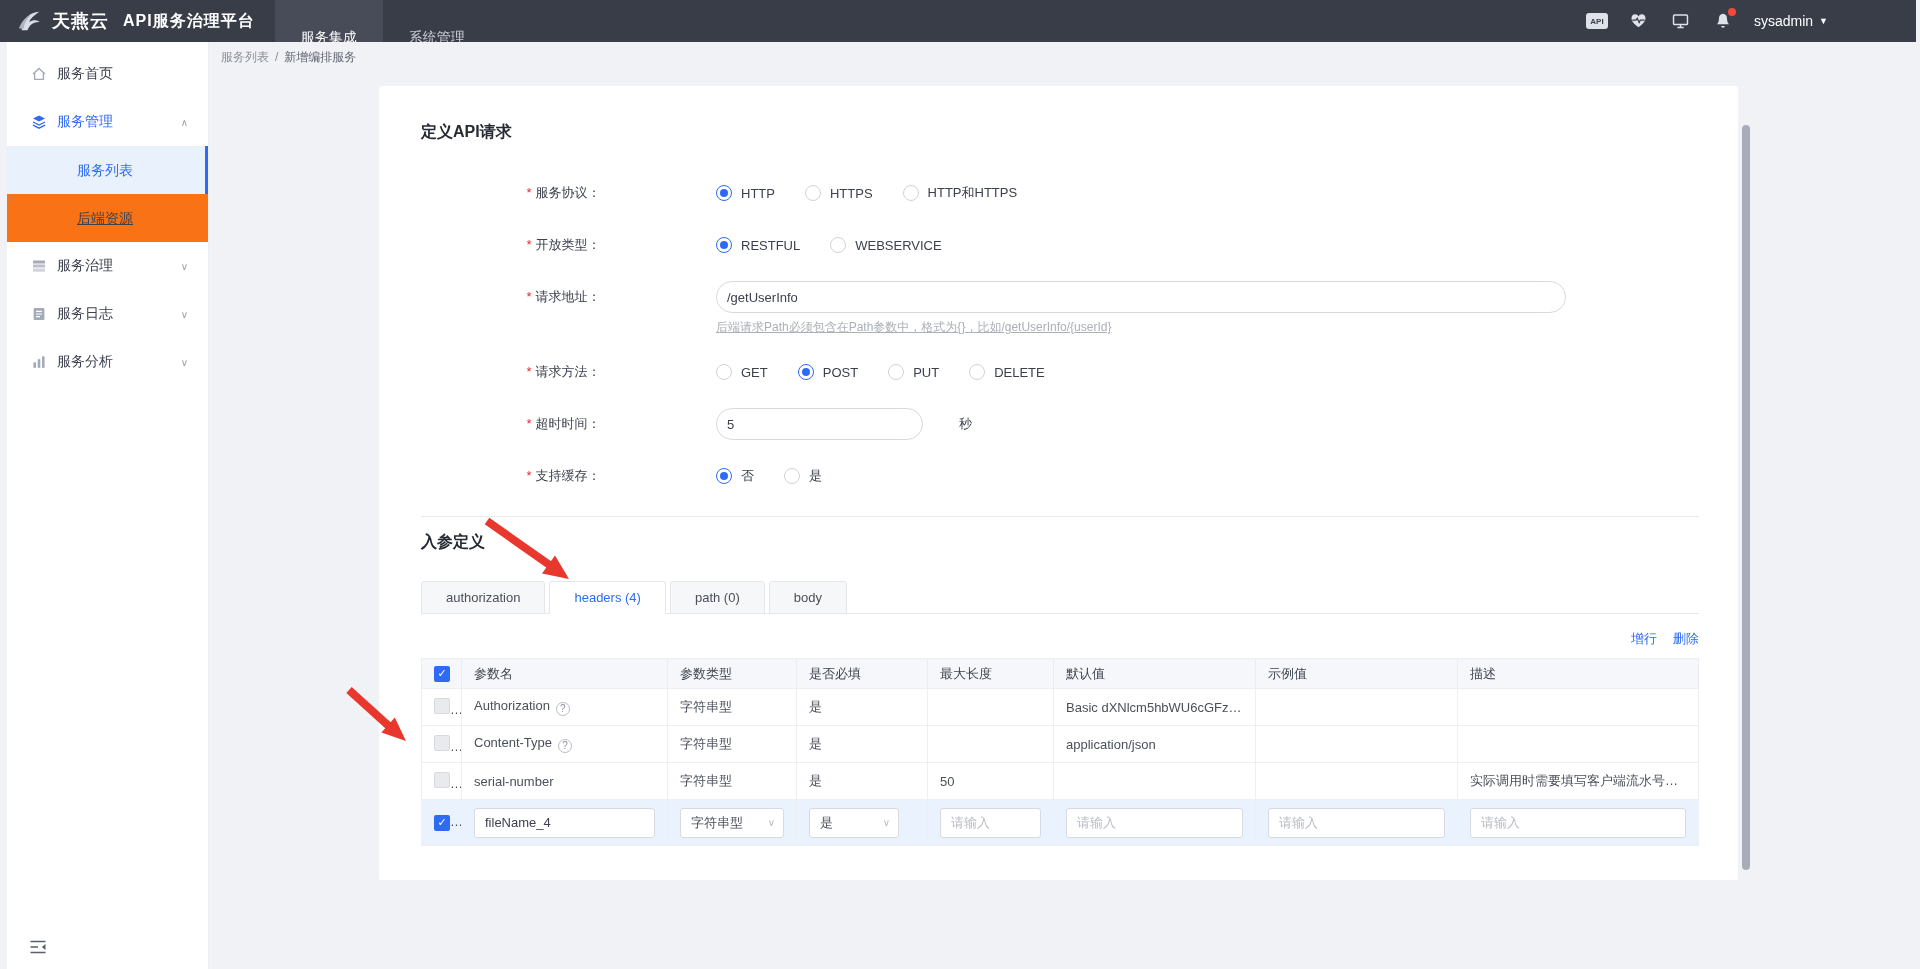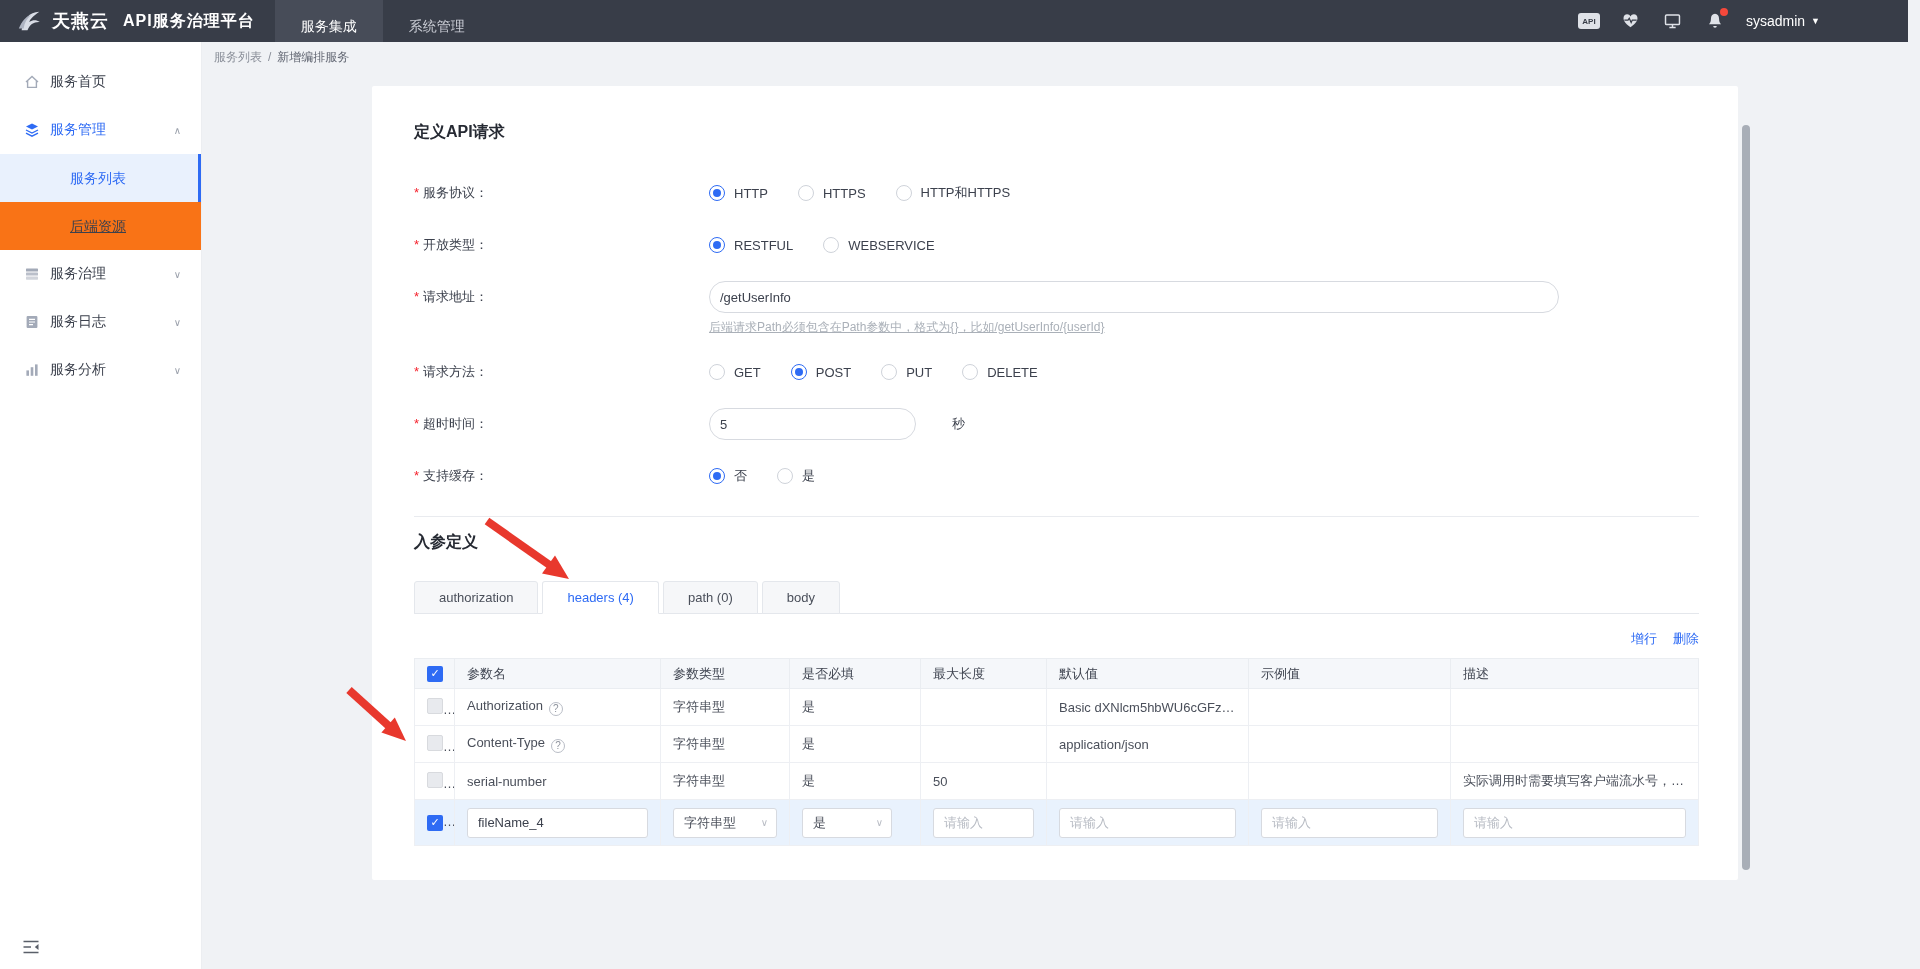--- a/index.html
+++ b/index.html
@@ -1,39 +1,39 @@
 <!DOCTYPE html>
 <html><head>
 <meta charset="utf-8">
 <style>
   * { margin:0; padding:0; box-sizing:border-box; }
   html,body { width:1920px; height:969px; }
   body { font-family:"Liberation Sans","DejaVu Sans",sans-serif; background:#f0f2f5; color:#3c414d; }
   .page { position:relative; width:1920px; height:969px; overflow:hidden; background:#f0f2f5; }
 
   
-  .navbar { position:absolute; top:0; left:0; right:12px; height:42px; background:#383d48; display:flex; align-items:center; }
+  .navbar { position:absolute; top:0; left:0; right:4px; height:42px; background:#383d48; display:flex; align-items:center; }
   .brand { display:flex; align-items:center; padding:0 20px 0 16px; min-width:232px; }
   .logo-icon { display:inline-flex; margin-right:8px; }
   .brand-name { color:#fff; font-size:18px; font-weight:bold; letter-spacing:1px; }
   .product-name { color:#fff; font-size:16px; font-weight:bold; margin-left:14px; letter-spacing:1px; }
   .topmenu { display:flex; height:42px; }
-  .topmenu-item { height:42px; line-height:42px; padding:5px 26px; font-size:14px; color:#c9ccd4; cursor:pointer; }
+  .topmenu-item { height:42px; line-height:42px; padding:16px 26px; font-size:14px; color:#c9ccd4; cursor:pointer; }
   .topmenu-item.active { background:#474c58; color:#fff; }
   .nav-right { margin-left:auto; display:flex; align-items:center; gap:20px; padding-right:88px;justify-content:space-between; }
   .nav-ico { display:inline-flex; align-items:center; justify-content:center; width:22px; height:22px; cursor:pointer; }
   .api-badge { width:22px; height:16px; background:#dfe2e8; color:#383d48; font-size:8px; font-weight:bold; border-radius:3px; display:inline-flex; align-items:center; justify-content:center; }
   .bell-wrap { position:relative; }
   .bell-dot { position:absolute; top:-2px; right:-2px; width:8px; height:8px; background:#f5483b; border-radius:50%; }
   .user { display:flex; align-items:center; gap:6px; color:#fff; font-size:14px; cursor:pointer; }
   .user .caret { font-size:9px; color:#fff; }
 
   
   .layout { position:absolute; top:42px; left:0; right:0; bottom:0; display:flex; }
-  .sidebar { width:202px; background:#fff; border-right:1px solid #eceef1; position:relative; padding-top:16px; }
+  .sidebar { width:202px; background:#fff; border-right:1px solid #eceef1; position:relative; padding-top:8px;margin-left:7px; }
   .side-item { height:48px; display:flex; align-items:center; padding:0 20px 0 24px; font-size:14px; color:#3c414d; cursor:pointer; position:relative; }
   .side-item .s-ico { width:16px; height:16px; margin-right:10px; color:#a3aab8; display:inline-flex; }
   .side-item .chev { margin-left:auto; font-size:10px; color:#9aa0ab; }
   .side-item.parent-active { color:#2e6bf4; }
   .side-item.parent-active .s-ico { color:#2e6bf4; }
   .side-sub { height:48px; line-height:48px; padding-left:70px; font-size:14px; color:#3c414d; cursor:pointer; }
   .side-sub.active { background:#e9f1fd; color:#2e6bf4; border-right:3px solid #2e6bf4; }
   .side-sub.alt { background:#f97316;text-decoration:underline; }
   .fold { position:absolute; left:22px; bottom:14px; cursor:pointer; color:#5a5f69; display:inline-flex; }
 
@@ -42,21 +42,21 @@
   .bc-parent { color:#8a8f99; cursor:pointer; }
   .bc-sep { color:#8a8f99; margin:0 6px; }
   .bc-current { color:#5f6470; }
 
   
   .card { margin:14px 182px 0 170px; height:794px; background:#fff; border-radius:2px; padding:36px 39px 0 42px; overflow:hidden; }
   .sec-title { font-size:16px; font-weight:bold; color:#262a33; margin-bottom:34px; }
 
   .f-row { display:flex; align-items:center; margin-bottom:20px; min-height:32px; }
   .f-row.top { align-items:flex-start; }
-  .f-label { width:295px; text-align:left; padding-right:10px; font-size:13px; color:#3c414d; line-height:32px; flex:none; }
+  .f-label { width:295px; text-align:center; padding-right:10px; font-size:13px; color:#3c414d; line-height:32px; flex:none; }
   .req { color:#f5222d; margin-right:4px; }
   .f-ctrl { display:flex; align-items:center; }
   .radio-opt { display:inline-flex; align-items:center; margin-right:30px; cursor:pointer; font-size:13px; color:#3c414d; }
   .radio { width:16px; height:16px; border-radius:50%; border:1px solid #cfd3da; background:#fff; margin-right:9px; position:relative; flex:none; }
   .radio.sel { border-color:#2e6bf4; }
   .radio.sel::after { content:""; position:absolute; left:3px; top:3px; width:8px; height:8px; border-radius:50%; background:#2e6bf4; }
   .txt-input { height:32px; border:1px solid #d7dae0; border-radius:16px; padding:0 10px; font-size:13px; color:#3c414d; outline:none; font-family:inherit; background:#fff; }
   .path-input { width:850px; }
   .timeout-input { width:207px; }
   .hint { font-size:12px; color:#aab0b8; margin-top:6px;text-decoration:underline; }

